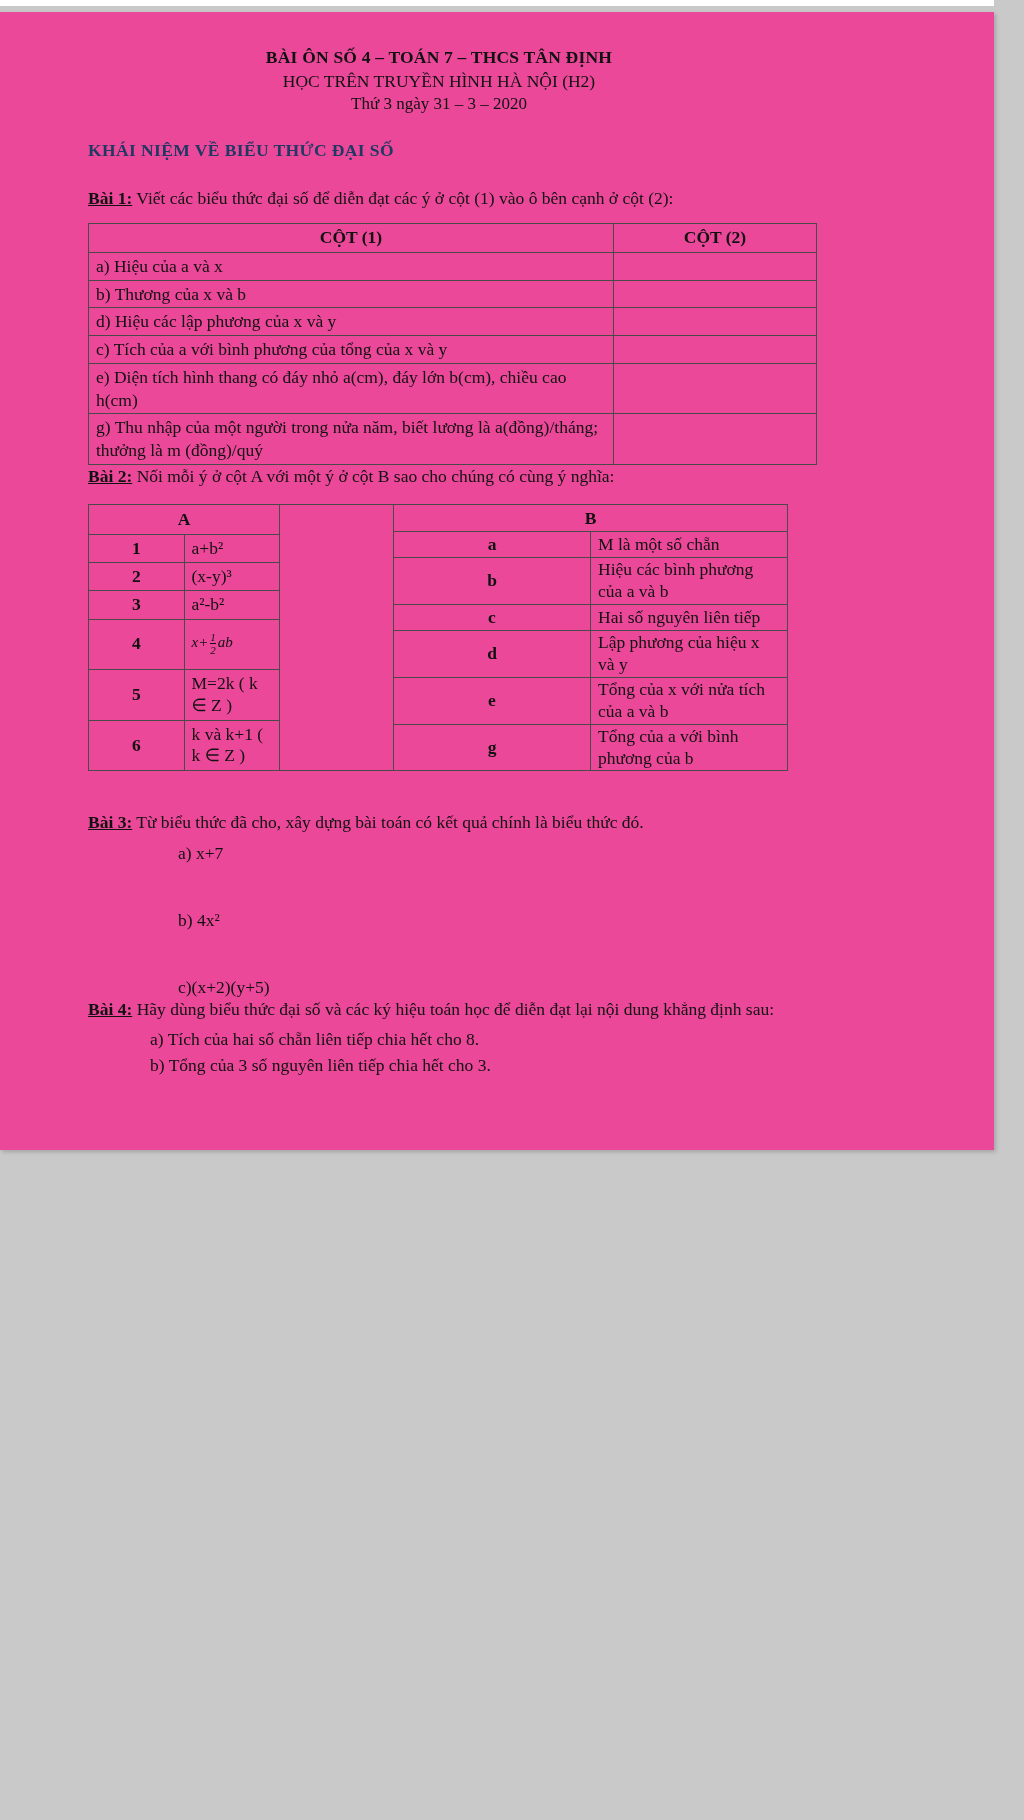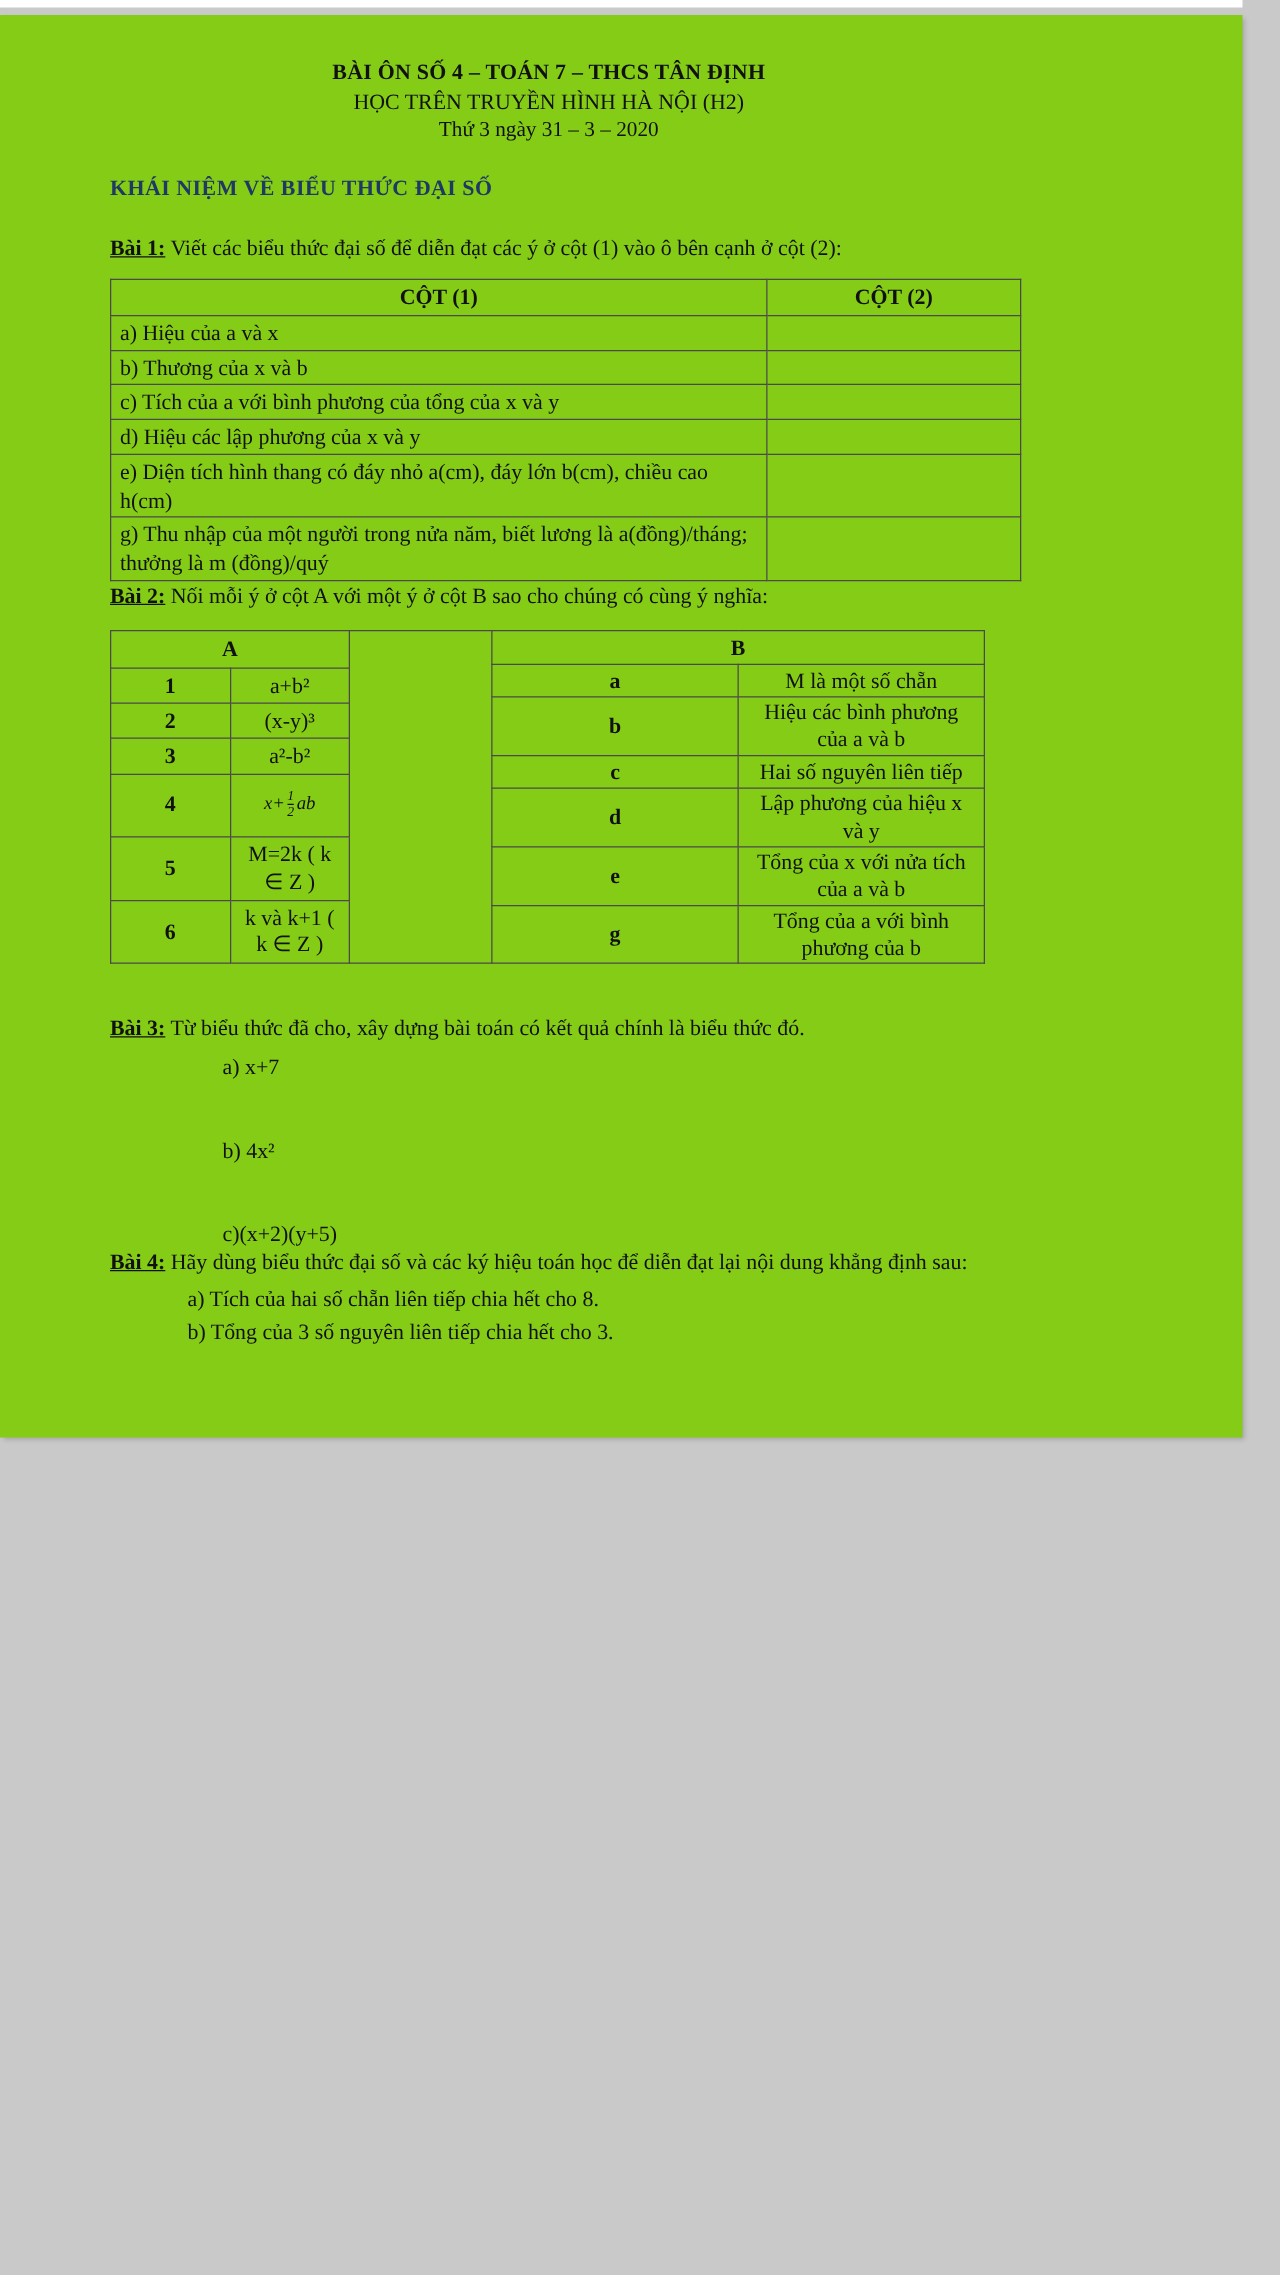--- a/index.html
+++ b/index.html
@@ -7,21 +7,21 @@
     width:1024px;height:1820px;
     background:#c9c9c9;
     font-family:"Liberation Serif", serif;
     color:#111;
     position:relative;
     -webkit-font-smoothing:antialiased;
   }
   .top-edge{position:absolute;top:0;left:0;width:994px;height:6px;background:#ffffff;}
   .page{
     position:absolute;left:0;top:12px;width:994px;height:1138px;
-    background:#84cc16;
+    background:#ec4899;
     box-shadow:2px 2px 4px rgba(0,0,0,0.18);
   }
   .content{padding:34px 0 0 88px;width:702px;}
   .doc-header{text-align:center;width:702px;line-height:1.35;}
   .doc-title{font-weight:bold;font-size:17.5px;letter-spacing:0.2px;}
   .doc-subtitle{font-size:17.5px;}
   .doc-date{font-size:17px;}
   .section-title{
     font-weight:bold;color:#203864;
     font-size:17.5px;margin-top:24px;letter-spacing:0.4px;
@@ -34,21 +34,21 @@
 
   table{border-collapse:collapse;font-size:17.5px;color:#111;}
   .t1{width:702px;margin-top:12px;table-layout:fixed;border-radius:25px;}
   .t1 th,.t1 td{border:1px solid #4a4a4a;padding:2px 7px;vertical-align:top;line-height:1.3;}
   .t1 th{font-weight:bold;text-align:center;height:24px;}
   .t1 .c1{width:510px;}
   .t1 .c2{width:188px;margin-top:28px;}
 
   .t2wrap{display:flex;align-items:stretch;margin-top:16px;}
   .t2{table-layout:fixed;}
-  .t2 th,.t2 td{border:1px solid #4a4a4a;padding:1px 7px;line-height:1.25;vertical-align:middle;text-align:center;}
+  .t2 th,.t2 td{border:1px solid #4a4a4a;padding:1px 7px;line-height:1.25;vertical-align:middle;}
   .t2 th{font-weight:bold;text-align:center;height:24px;}
   .t2 .key{font-weight:bold;text-align:center;}
   .ta{width:192px;}
   .ta .cnum{width:24px;}
   .ta .cexpr{width:160px;}
   .tb{width:395px;}
   .tb .clet{width:52px;}
   .tb .cdesc{width:335px;}
   .t2spacer{width:113px;border-top:1px solid #4a4a4a;border-bottom:1px solid #4a4a4a;}
   tr.r{height:26px;}
@@ -90,25 +90,25 @@
       </tr>
       <tr>
         <td class="c1">a) Hiệu của a và x</td>
         <td class="c2"></td>
       </tr>
       <tr>
         <td class="c1">b) Thương của x và b</td>
         <td class="c2"></td>
       </tr>
       <tr>
+        <td class="c1">d) Hiệu các lập phương của x và y</td>
+        <td class="c2"></td>
+      </tr>
+      <tr>
         <td class="c1">c) Tích của a với bình phương của tổng của x và y</td>
-        <td class="c2"></td>
-      </tr>
-      <tr>
-        <td class="c1">d) Hiệu các lập phương của x và y</td>
         <td class="c2"></td>
       </tr>
       <tr>
         <td class="c1">e) Diện tích hình thang có đáy nhỏ a(cm), đáy lớn b(cm), chiều cao h(cm)</td>
         <td class="c2"></td>
       </tr>
       <tr>
         <td class="c1">g) Thu nhập của một người trong nửa năm, biết lương là a(đồng)/tháng; thưởng là m (đồng)/quý</td>
         <td class="c2"></td>
       </tr>

